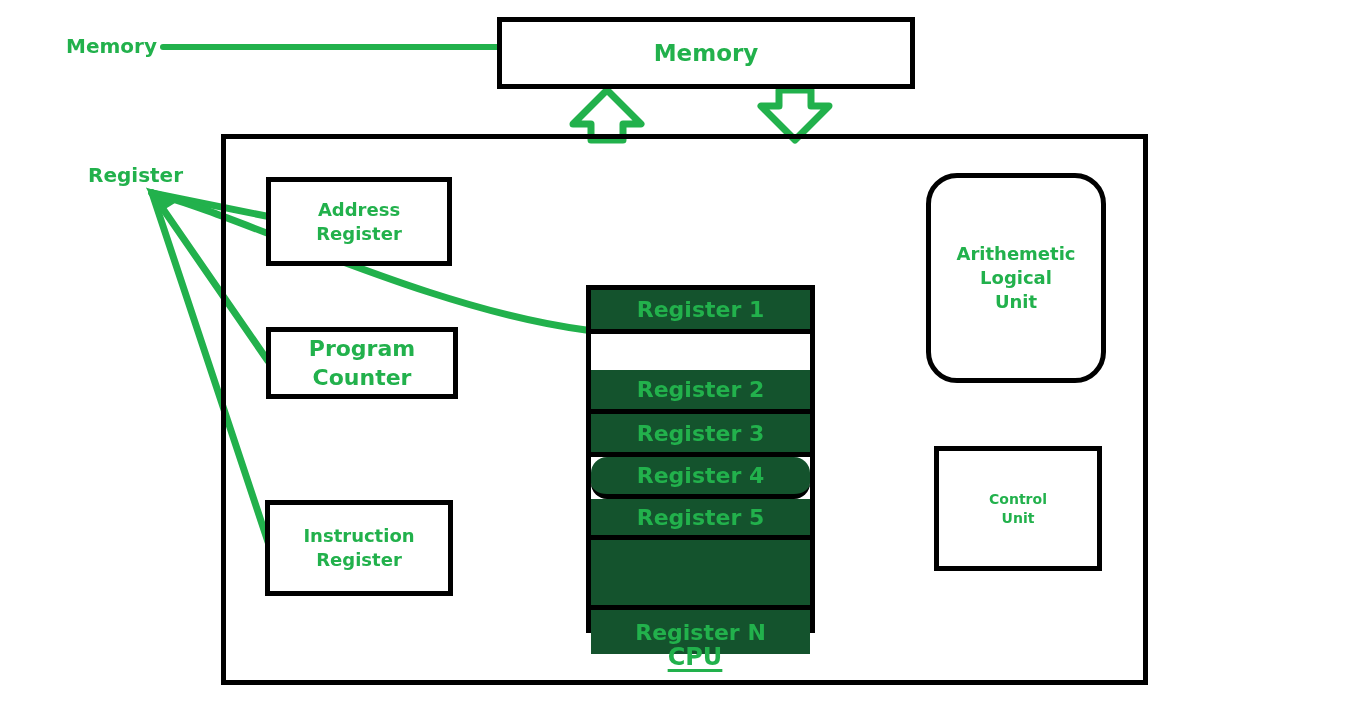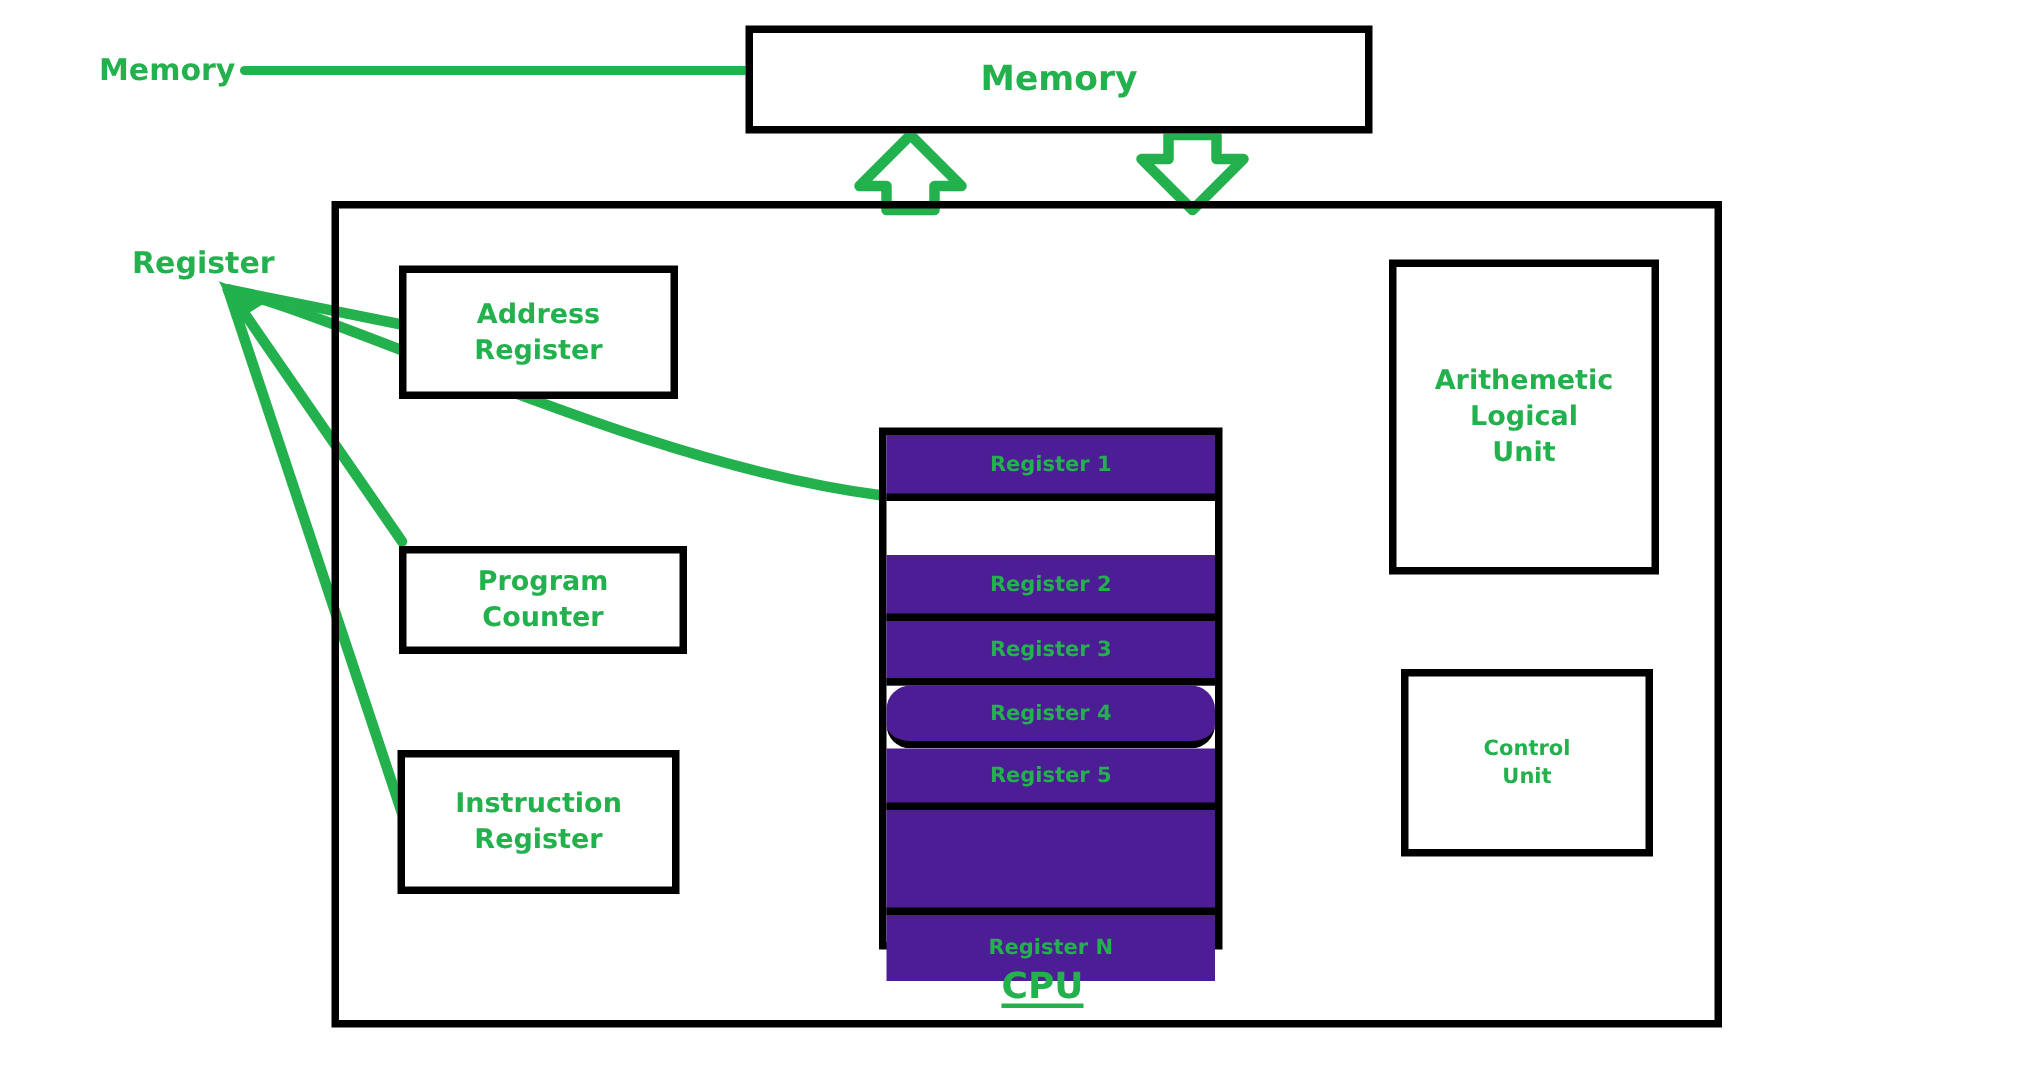--- a/index.html
+++ b/index.html
@@ -46,30 +46,30 @@
     justify-content: flex-end;
     align-items: center;
     background: transparent;
   }
   #address-register-box {
     left: 266px; top: 177px; width: 186px; height: 89px;
     font-size: 18px;
   }
   #program-counter-box {
     left: 266px; top: 327px; width: 192px; height: 72px;
-    font-size: 18px;
-    margin-top: 37px;
+    font-size: 22px;
   }
   #instruction-register-box {
     left: 265px; top: 500px; width: 188px; height: 96px;
     font-size: 18px;
   }
   #alu-box {
     left: 926px; top: 173px; width: 180px; height: 210px;
     font-size: 18px;
+    border-radius: 31px;
   }
   #control-unit-box {
     left: 934px; top: 446px; width: 168px; height: 125px;
     font-size: 14px;
   }
 
   
   #register-list {
     position: absolute;
     left: 586px; top: 285px; width: 229px; height: 348px;
@@ -81,22 +81,22 @@
   }
   .register-row {
     flex: 0 0 auto;
     box-sizing: border-box;
     border-bottom: 5px solid #000000;
     display: flex;
     align-items: center;
     justify-content: center;
     color: #22b14c;
     font-weight: bold;
-    font-size: 14px;
-    background: #4c1d95;
+    font-size: 22px;
+    background: #14532d;
   }
   .register-row.r1 { height: 44px; }
   .register-row.r2 { height: 44px; margin-top: 36px; }
   .register-row.r3 { height: 43px; }
   .register-row.r4 { height: 42px; border-radius: 16px; }
   .register-row.r5 { height: 41px; }
   .register-row.gap { height: 70px; }
   .register-row.last { height: 44px; border-bottom: none; }
 
   

